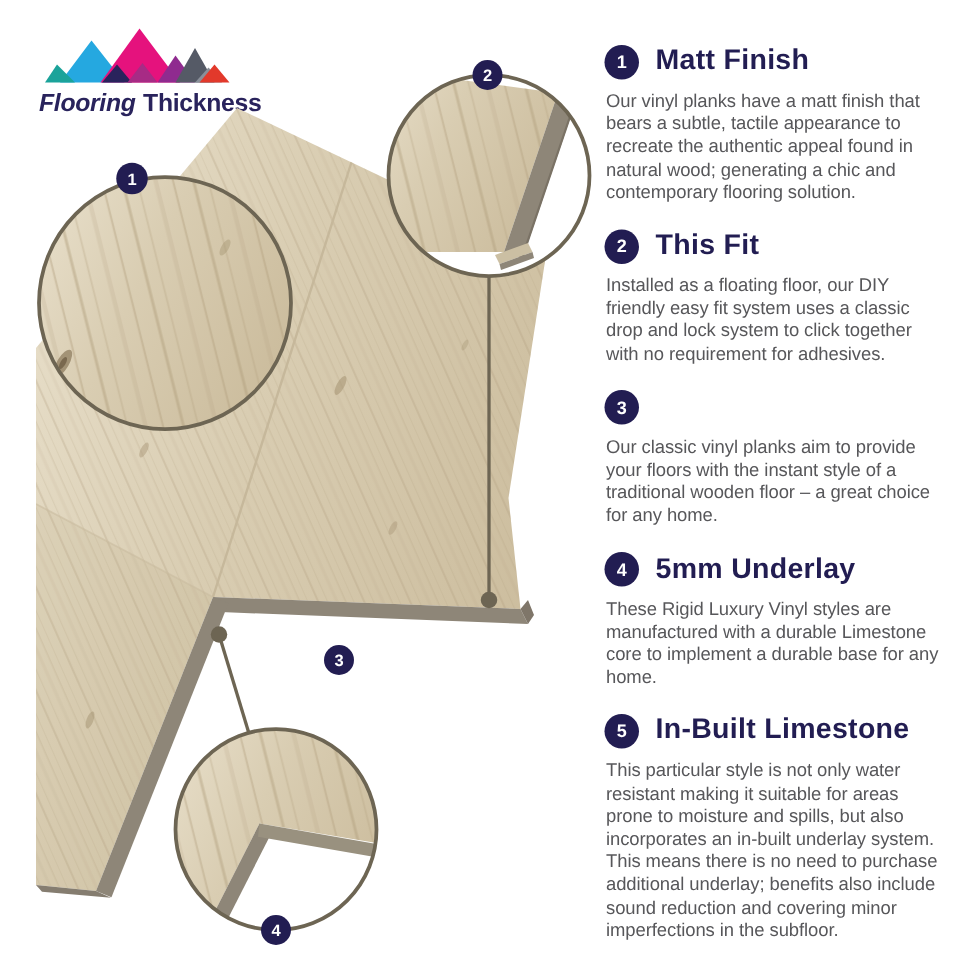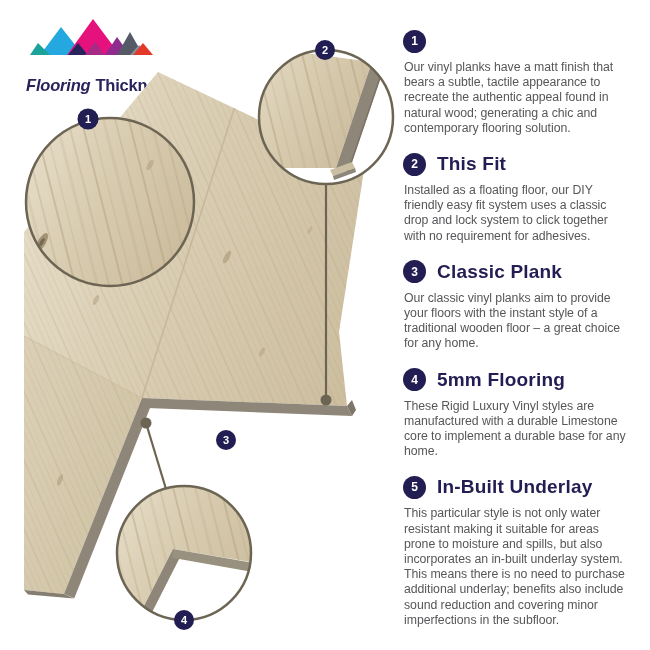--- a/index.html
+++ b/index.html
@@ -3,21 +3,21 @@
 <meta charset="utf-8">
 <style>
   html,body{margin:0;padding:0;background:#ffffff;}
   #stage{
     position:relative;width:650px;height:650px;background:#ffffff;overflow:hidden;
     font-family:"Liberation Sans",sans-serif;
   }
   
   #logo{position:absolute;left:20px;top:12px;width:170px;height:66px;}
   #logo svg{display:block;}
-  #logo-text{display:flex;gap:5px;margin-top:18px;margin-left:6px;
+  #logo-text{display:flex;gap:5px;margin-top:2px;margin-left:6px;
     font-size:16.5px;font-weight:bold;color:#29235c;letter-spacing:-0.2px;}
   #logo-text .it{font-style:italic;}
   
   #illus{position:absolute;left:0;top:0;}
   
   #features{position:absolute;left:403px;top:0;width:255px;}
   .feature{margin-bottom:16px;}
   .feature:first-child{margin-top:29px;}
   .f-head{display:flex;align-items:center;gap:11px;height:24px;}
   .f-badge{width:23px;height:23px;border-radius:50%;background:#221d52;color:#ffffff;
@@ -162,20 +162,21 @@
       <circle cx="184" cy="620" r="10" fill="#221d52"></circle>
       <text x="184" y="624" text-anchor="middle" font-size="11" font-weight="bold" fill="#ffffff" font-family="Liberation Sans, sans-serif">4</text>
     </g>
   </svg>
 
   <div id="features">
 
     <div class="feature">
       <div class="f-head">
         <div class="f-badge">1</div>
+        <div class="f-title">Matt Finish</div>
       </div>
       <div class="f-body">Our vinyl planks have a matt finish that
 bears a subtle, tactile appearance to
 recreate the authentic appeal found in
 natural wood; generating a chic and
 contemporary flooring solution.</div>
     </div>
 
     <div class="feature">
       <div class="f-head">
@@ -184,43 +185,42 @@
       </div>
       <div class="f-body">Installed as a floating floor, our DIY
 friendly easy fit system uses a classic
 drop and lock system to click together
 with no requirement for adhesives.</div>
     </div>
 
     <div class="feature">
       <div class="f-head">
         <div class="f-badge">3</div>
-        <div class="f-title">Classic Plank</div>
       </div>
       <div class="f-body">Our classic vinyl planks aim to provide
 your floors with the instant style of a
 traditional wooden floor – a great choice
 for any home.</div>
     </div>
 
     <div class="feature">
       <div class="f-head">
         <div class="f-badge">4</div>
-        <div class="f-title">5mm Flooring</div>
+        <div class="f-title">5mm Underlay</div>
       </div>
       <div class="f-body">These Rigid Luxury Vinyl styles are
 manufactured with a durable Limestone
 core to implement a durable base for any
 home.</div>
     </div>
 
     <div class="feature">
       <div class="f-head">
         <div class="f-badge">5</div>
-        <div class="f-title">In-Built Underlay</div>
+        <div class="f-title">In-Built Limestone</div>
       </div>
       <div class="f-body">This particular style is not only water
 resistant making it suitable for areas
 prone to moisture and spills, but also
 incorporates an in-built underlay system.
 This means there is no need to purchase
 additional underlay; benefits also include
 sound reduction and covering minor
 imperfections in the subfloor.</div>
     </div>

